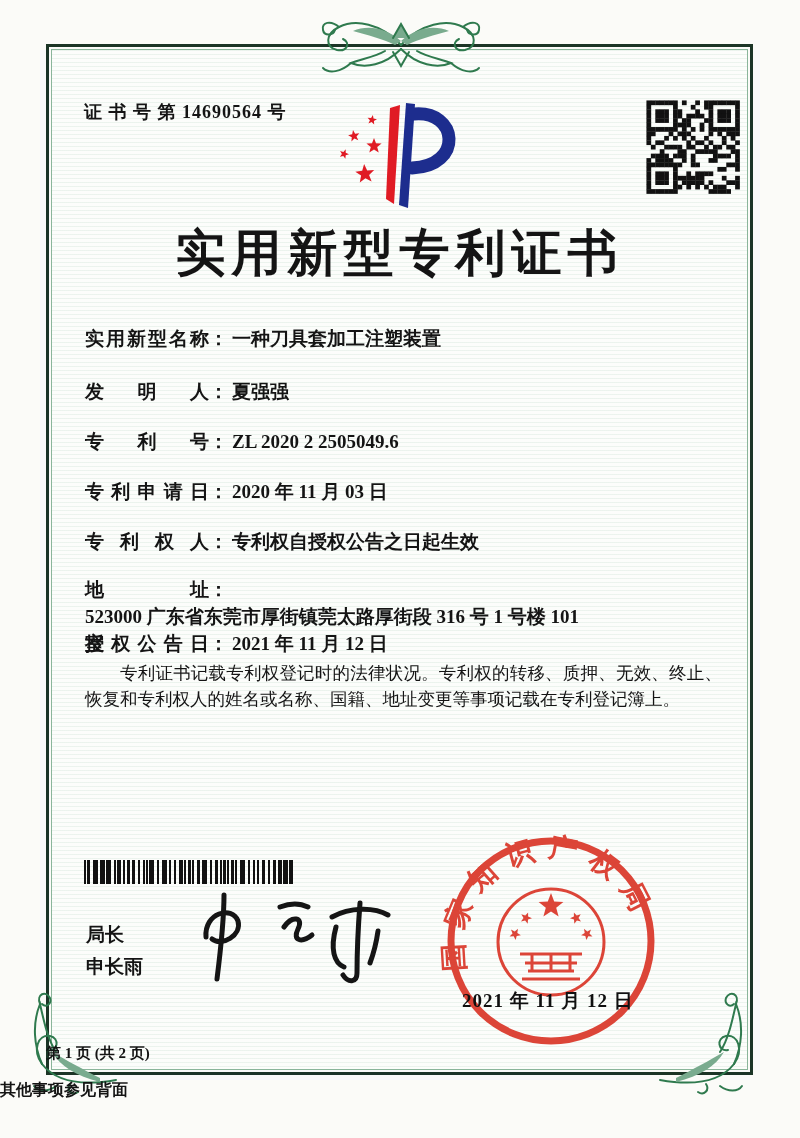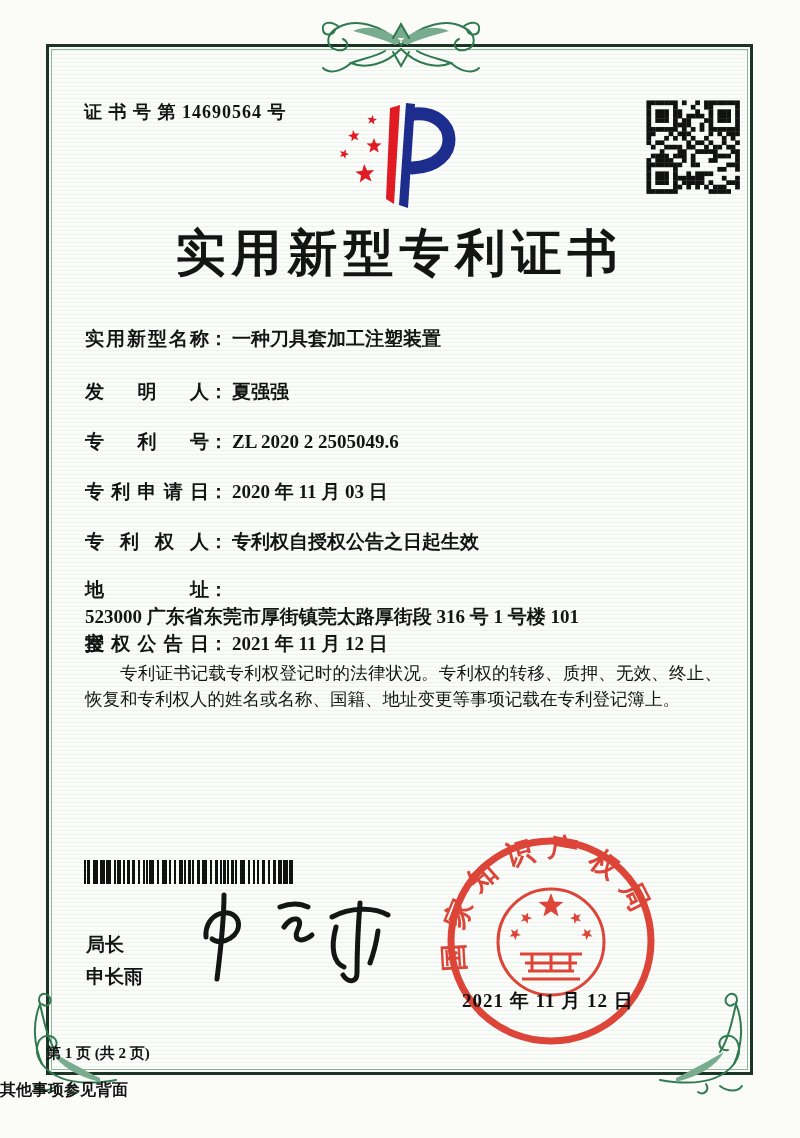--- a/index.html
+++ b/index.html
@@ -30,21 +30,21 @@
   .flabel{
     display:inline-block;width:124px;text-align:justify;text-align-last:justify;
     vertical-align:top;
   }
   .flabel-auto{display:inline-block;vertical-align:top;}
   .fcolon{display:inline-block;vertical-align:top;margin-right:4px;}
   .fvalue{display:inline-block;vertical-align:top;}
   .fvalue-wrap{width:500px;}
   .paras{position:absolute;left:85px;top:660px;width:637px;font-size:17.5px;line-height:26px;font-weight:500;}
   .paras p{margin:0;text-indent:2em;text-align:justify;}
-  .signer{font-size:19px;font-weight:600;margin-top:10px;}
+  .signer{font-size:19px;font-weight:600;}
   .seal-date{font-size:19px;font-weight:700;letter-spacing:1px;color:#101010;}
   .page-num{left:46px;top:1044px;width:707px;text-align:left;font-size:15px;font-weight:600;}
   .back-note{left:0;top:1080px;width:800px;font-size:16px;font-weight:600;}
   svg{display:block;}
 </style>
 </head>
 <body>
 
 <div class="frame">
   <div class="frame-inner"></div>

